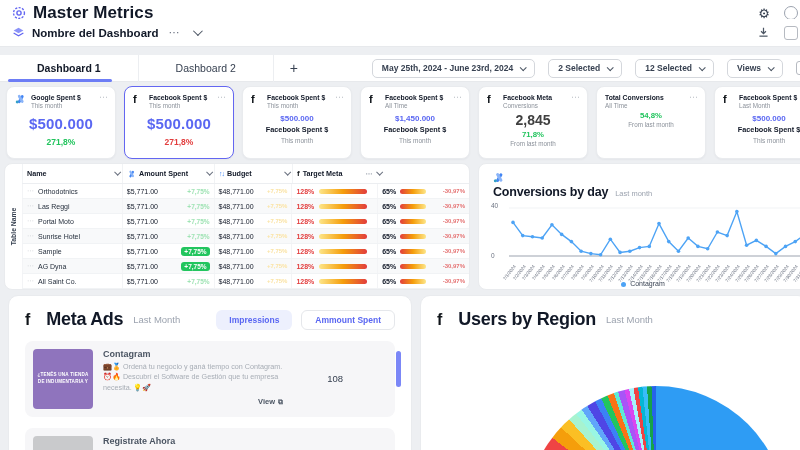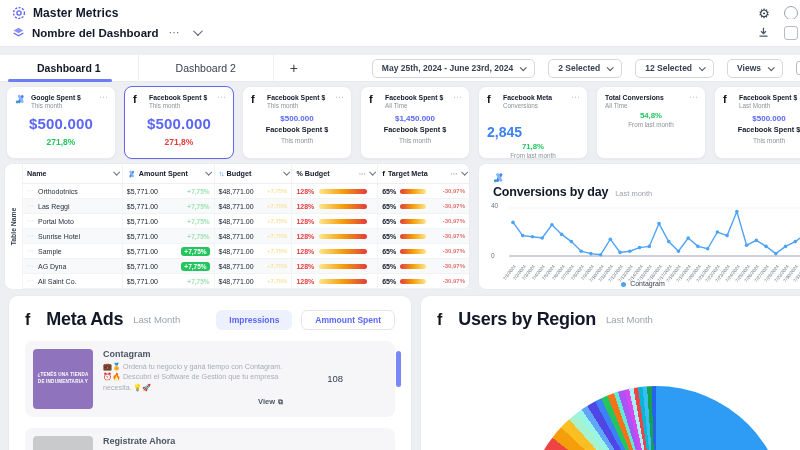--- a/index.html
+++ b/index.html
@@ -3,21 +3,21 @@
 <meta charset="utf-8">
 <style>
   *{box-sizing:border-box;margin:0;padding:0}
   html,body{width:800px;height:450px;overflow:hidden}
   body{position:relative;font-family:"Liberation Sans",sans-serif;background:#edeff2;color:#1f2937}
   .bar{position:absolute;left:0;width:800px;background:#fff;border-bottom:1px solid #e7e9ec;display:flex;align-items:center}
   .top-bar{top:0;height:27px;padding:0 12px}
   .dash-bar{top:19px;height:28px;padding:0 12px}
   .tab-bar{top:55px;height:27px;padding:0 0 0 0}
   .logo{width:14px;height:14px;margin-right:7px;color:#6366f1}
-  .app-title{font-size:12px;font-weight:700;color:#111827;letter-spacing:.1px}
+  .app-title{font-size:17px;font-weight:700;color:#111827;letter-spacing:.1px}
   .bar-right{margin-left:auto;display:flex;align-items:center;gap:14px;color:#4b5563}
   .gear{font-size:13px;line-height:1;color:#374151}
   .half-icon{width:14px;height:14px;border:1.5px solid #9ca3af;border-radius:50%;margin-right:-10px}
   .half-sq{width:14px;height:14px;border:1.5px solid #b6bac1;border-radius:3px;margin-right:-10px}
   .stack-icon{width:13px;height:13px;margin-right:7px}
   .dash-title{font-size:11.5px;font-weight:700;color:#111827}
   .dots{color:#6b7280;font-size:11px;letter-spacing:1px;margin-left:10px}
   .dots::after{content:"⋯"}
   .chev{display:inline-block;width:7px;height:7px;border-right:1.6px solid #4b5563;border-bottom:1.6px solid #4b5563;transform:rotate(45deg) translateY(-2px);margin-left:12px}
   .tab{height:27px;display:flex;align-items:center;padding:0 37px;font-size:10.5px;color:#374151;border-right:1px solid #eceef1;position:relative;cursor:pointer}
@@ -39,21 +39,21 @@
   .card-sub{font-size:6.3px;color:#8b919a}
   .card-dots{position:absolute;top:5px;right:7px;color:#b3b8bf;font-size:9px}
   .card-dots::after{content:"⋯"}
   .big-val{text-align:center;font-size:15px;font-weight:700;color:#5a67f2;margin-top:6px;letter-spacing:.2px}
   .big-chg{text-align:center;font-size:8.5px;font-weight:700;margin-top:5px}
   .green{color:#21c45d}.red{color:#e23d3d}
   .stk{text-align:center;margin-top:4px;line-height:1.5}
   .stk-val{font-size:8px;font-weight:700;color:#5a67f2}
   .stk-lbl{font-size:7.3px;font-weight:700;color:#111827}
   .stk-sub{font-size:6.5px;color:#8b919a}
-  .conv-val{text-align:left;font-size:14px;font-weight:700;color:#3b82f6;margin-top:15px}
+  .conv-val{text-align:center;font-size:14px;font-weight:700;color:#404040;margin-top:3px}
   .conv-chg{text-align:center;font-size:7.8px;font-weight:700;margin-top:2px}
   .conv-sub{text-align:center;font-size:6.3px;color:#8b919a;margin-top:1px}
   
   .table-panel{position:absolute;left:4px;top:163px;width:466px;height:127px;background:#fff;border-radius:8px;border:1px solid #e9ebee;display:flex}
   .side-label{width:17px;display:flex;align-items:center;justify-content:center}
   .side-label span{transform:rotate(-90deg);font-size:6.8px;font-weight:700;color:#374151;white-space:nowrap}
   .tbl{flex:1;overflow:hidden}
   .thead{display:flex;height:20px;align-items:center;border-bottom:1px solid #eceef1}
   .th{display:flex;align-items:center;font-size:7.2px;font-weight:700;color:#111827;padding:0 4px;border-left:1px solid #f1f3f5;height:100%}
   .th .chev{width:4.5px;height:4.5px;margin-left:auto;border-color:#6b7280}
@@ -299,25 +299,20 @@
             <rect x="8" y="1" width="5" height="16" rx="2.5" fill="#8ab4f8" transform="rotate(-30 10 9)"></rect>
           </svg>
           <span>Amount Spent</span>
           <span class="chev"></span>
         </div>
       <div class="th c-bud">
           <span class="sort-ic">↑↓</span>
           <span>Budget</span>
           <span class="chev"></span>
         </div>
-      <div class="th c-pct">
-          <span>% Budget</span>
-          <span class="hdots"></span>
-          <span class="chev"></span>
-        </div>
       <div class="th c-tgt">
           <span class="hf">f</span>
           <span>Target Meta</span>
           <span class="hdots"></span>
           <span class="chev"></span>
         </div>
     </div>
     <div id="table-body">
         <div class="trow ">
     <div class="tc c-name">

